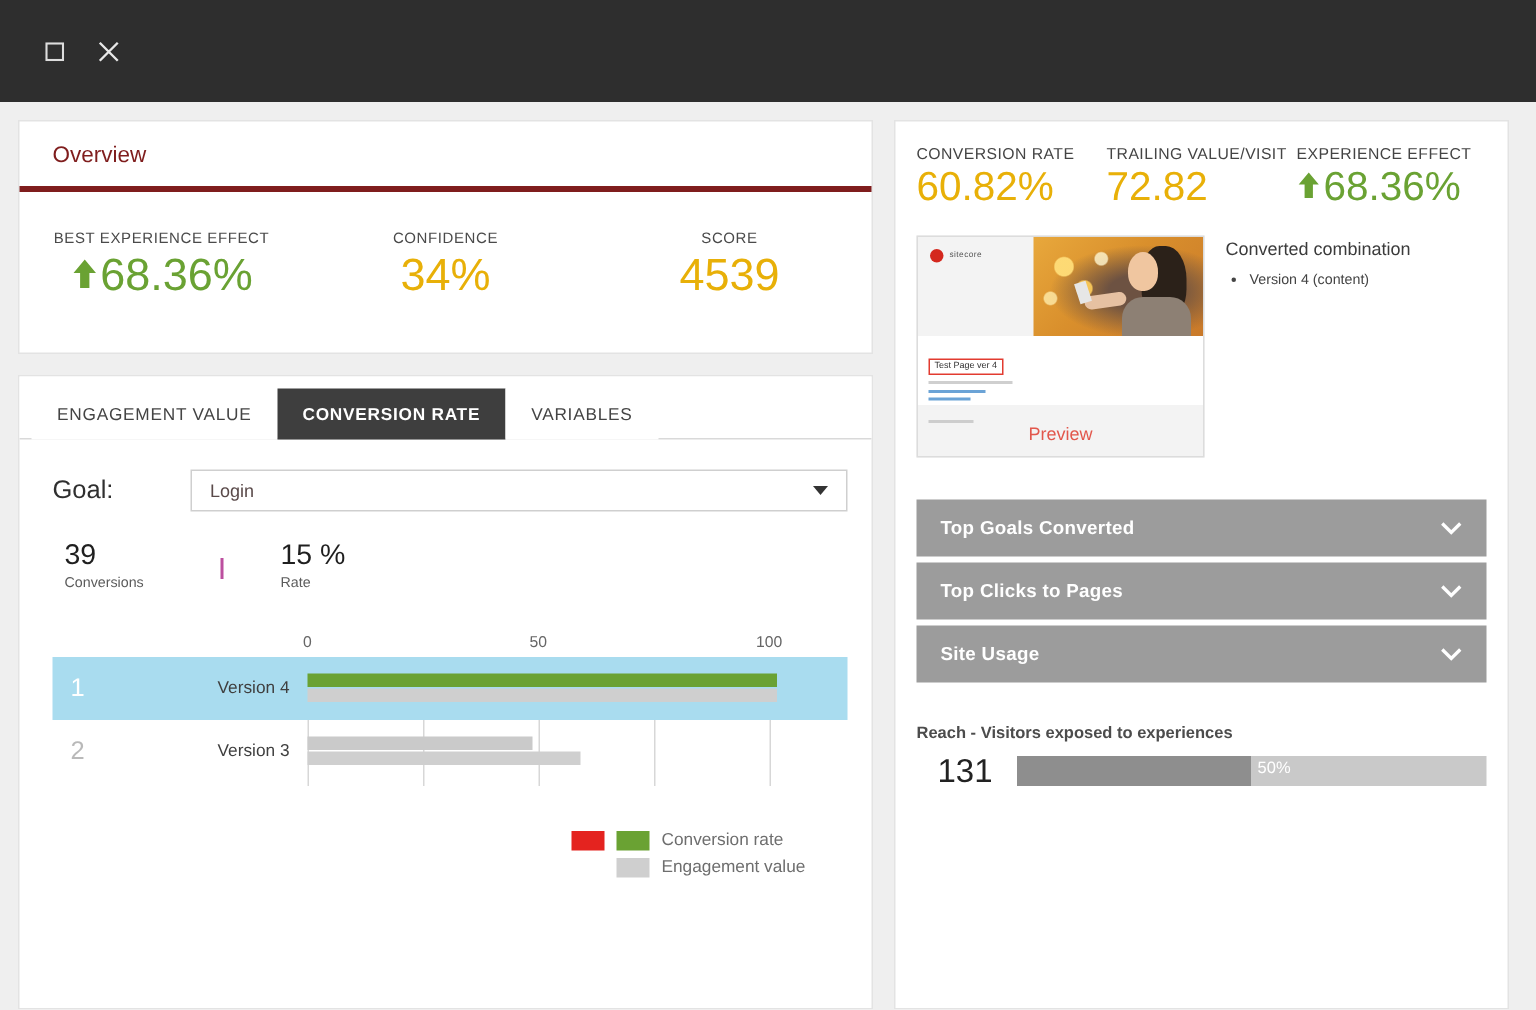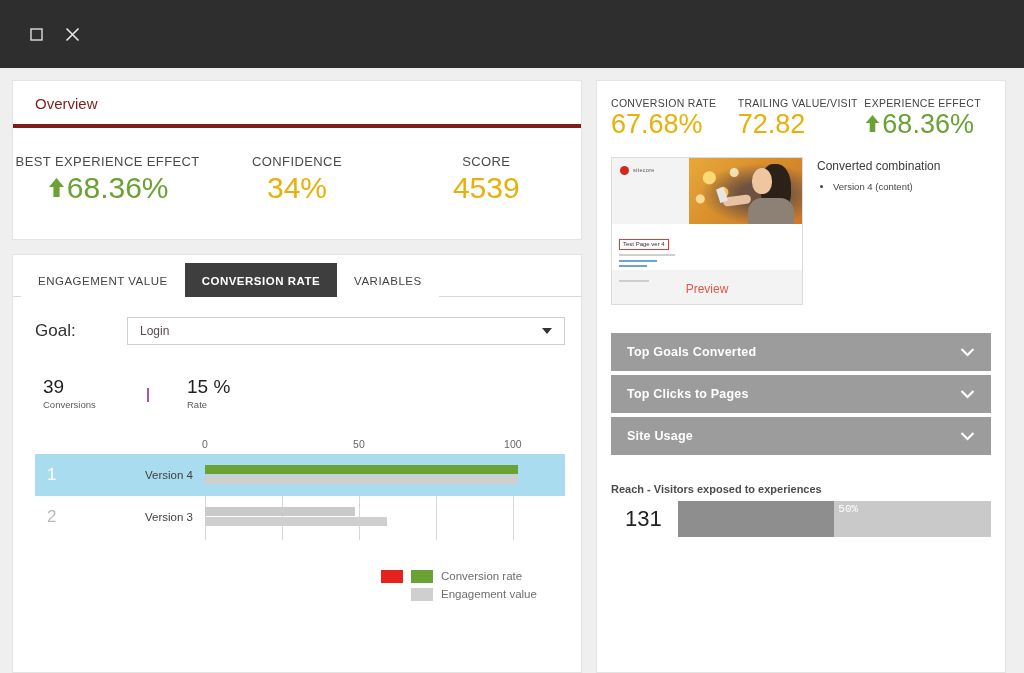--- a/index.html
+++ b/index.html
@@ -62,21 +62,21 @@
     border-bottom: 4px solid #7f1d1d;
     font-size: 15px;
     color: #7f1d1d;
   }
   .overview-body {
     display: flex;
     padding: 26px 0 34px;
   }
   .stat { flex: 1; text-align: center; }
   .stat-label {
-    font-size: 13px;
+    font-size: 10px;
     letter-spacing: 0.4px;
     color: #4a4a4a;
     margin-bottom: 2px;
   }
   .stat-value {
     font-size: 30px;
     font-weight: 400;
     line-height: 1.1;
     white-space: nowrap;
   }
@@ -136,21 +136,21 @@
     width: 0; height: 0;
     border-left: 5px solid transparent;
     border-right: 5px solid transparent;
     border-top: 6px solid #333;
     margin-right: 4px;
   }
 
   .kpi-row {
     display: flex;
     align-items: center;
-    margin-top: 32px;
+    margin-top: 20px;
     padding-left: 8px;
   }
   .kpi { width: 104px; }
   .kpi-num { font-size: 19px; color: #1f1f1f; line-height: 1.05; }
   .kpi-cap { font-size: 9.5px; color: #5b5b5b; margin-top: 2px; }
   .kpi-sep {
     width: 2px; height: 14px;
     background: #b0308e;
     margin: 3px 0 0 0;
     opacity: 0.85;
@@ -373,24 +373,23 @@
   .reach-title {
     font-size: 11px;
     font-weight: bold;
     color: #4c4c4c;
     margin-bottom: 6px;
   }
   .reach-row { display: flex; align-items: center; gap: 16px; padding-left: 14px; }
   .reach-num { font-size: 22px; color: #222; }
   .reach-bar {
     flex: 1;
-    height: 36px;
+    height: 20px;
     background: #c9c9c9;
     position: relative;
-    font-family: Liberation Mono, monospace;
   }
   .reach-fill {
     position: absolute;
     left: 0; top: 0; bottom: 0;
     background: #8e8e8e;
   }
   .reach-pct {
     position: absolute;
     top: 2px;
     font-size: 11px;
@@ -531,21 +530,21 @@
       </div>
     </div>
   </div>
 
   <div class="col-right">
     <div class="card right-card">
 
       <div class="right-stats">
         <div class="rstat">
           <div class="rstat-label">CONVERSION RATE</div>
-          <div class="rstat-value gold">67.68%</div>
+          <div class="rstat-value gold">60.82%</div>
         </div>
         <div class="rstat">
           <div class="rstat-label">TRAILING VALUE/VISIT</div>
           <div class="rstat-value gold">72.82</div>
         </div>
         <div class="rstat">
           <div class="rstat-label">EXPERIENCE EFFECT</div>
           <div class="rstat-value green">
             <span class="arrow-up">
               <svg width="17" height="21" viewBox="0 0 19 23">

